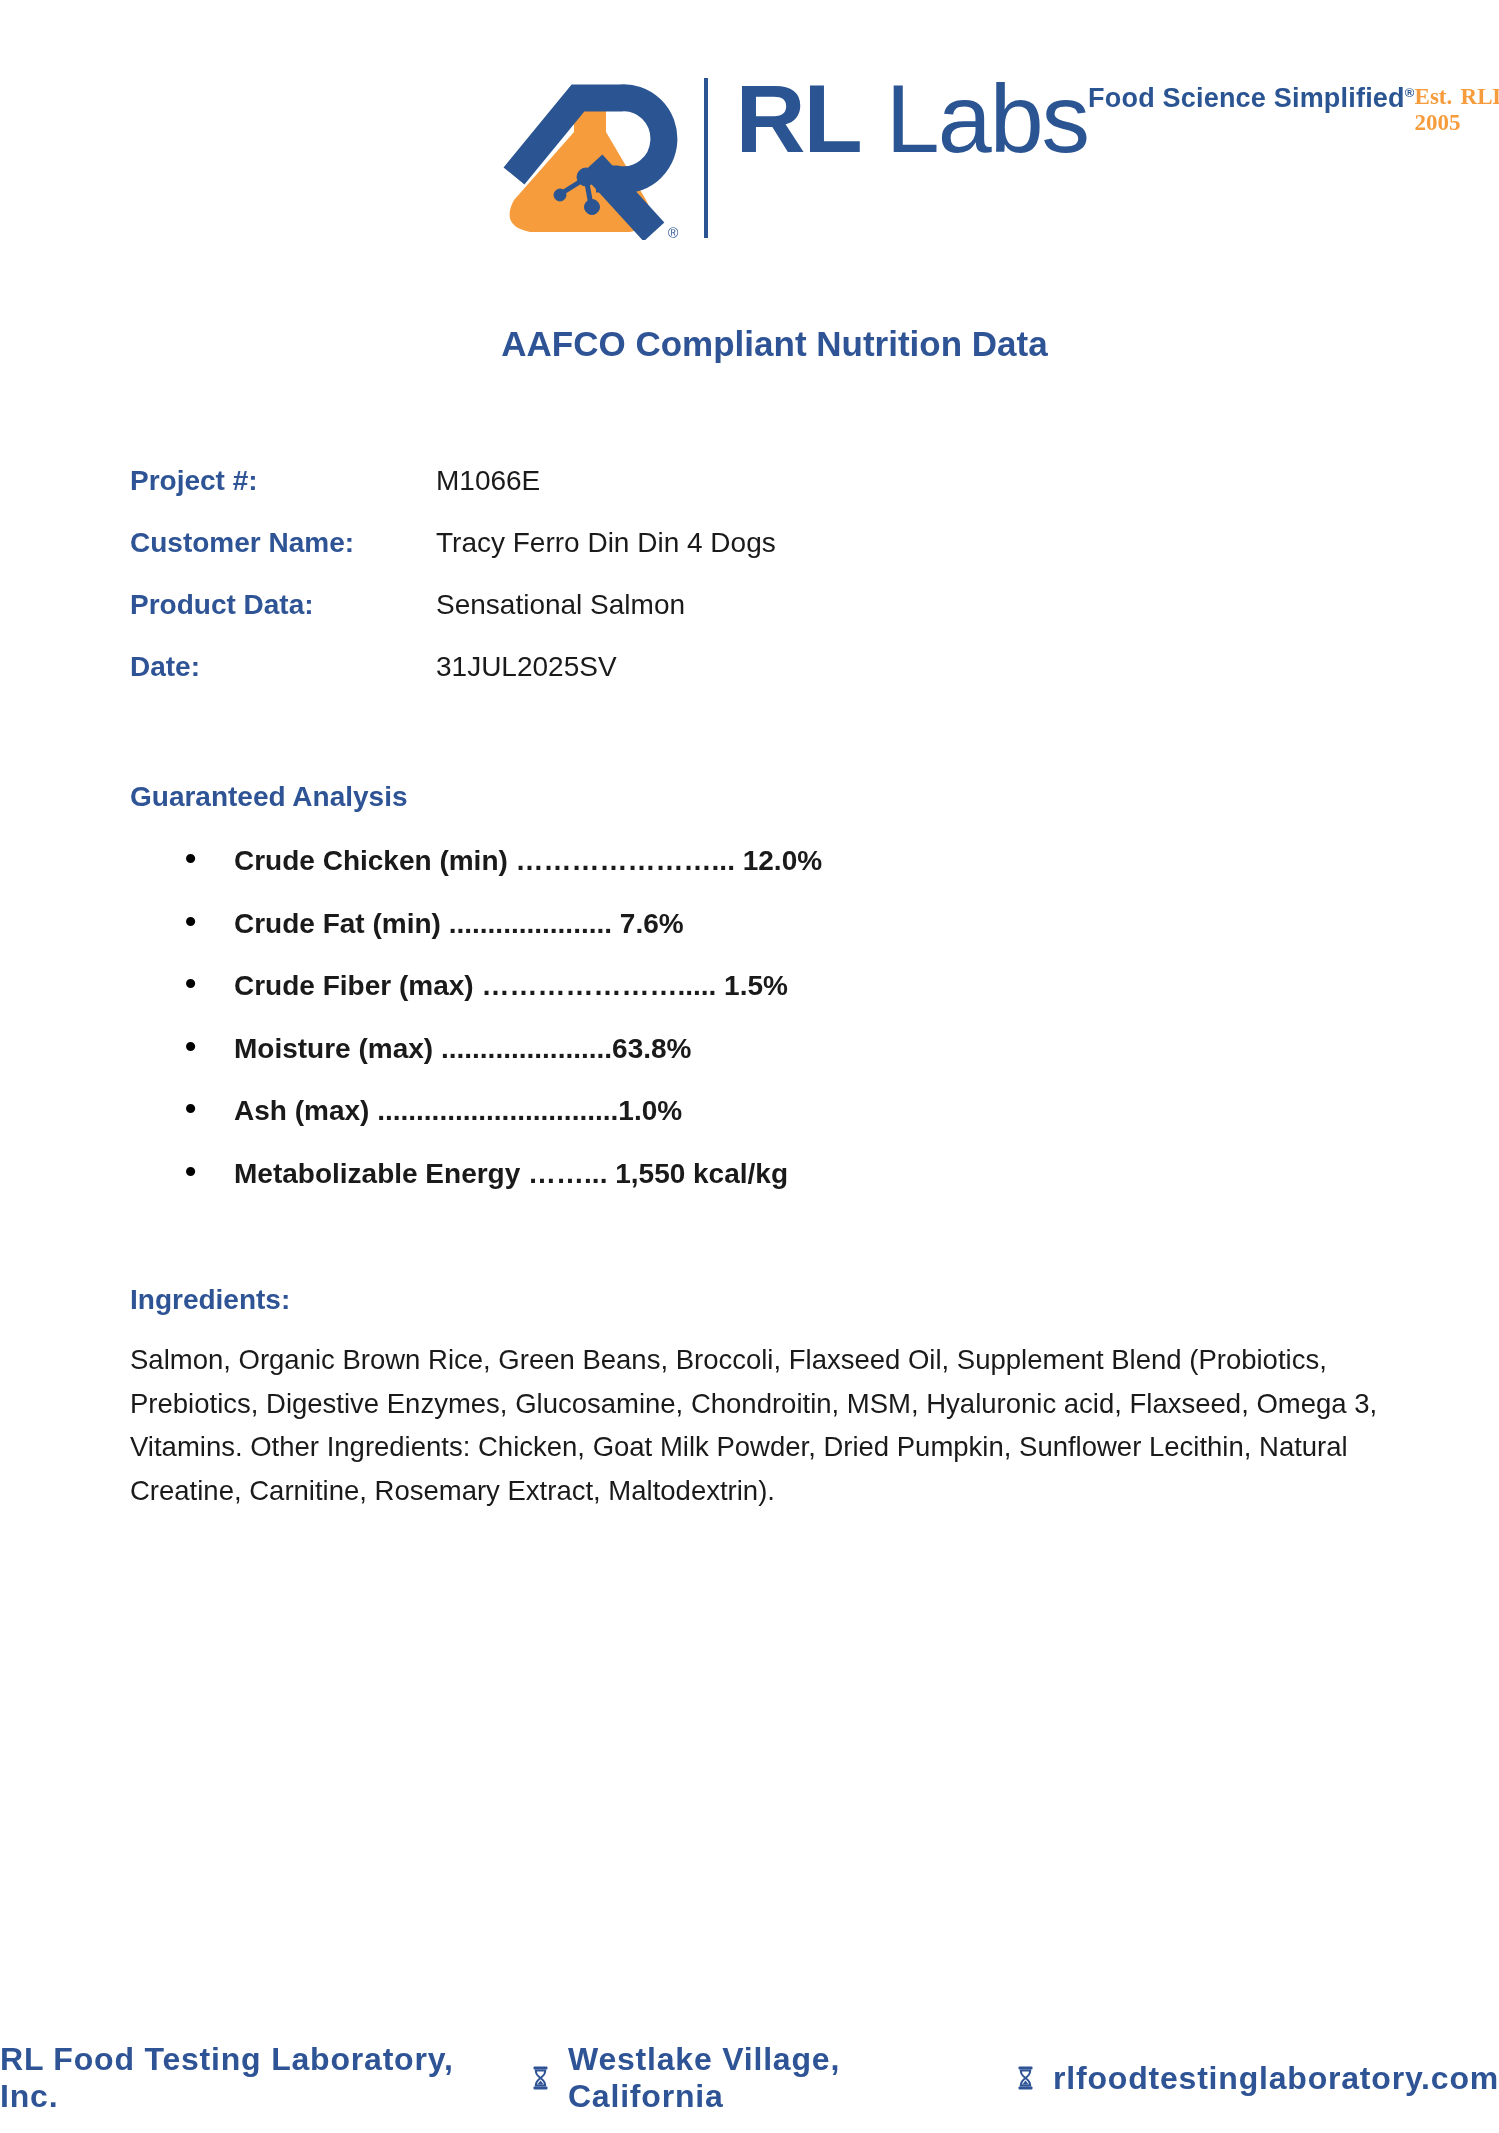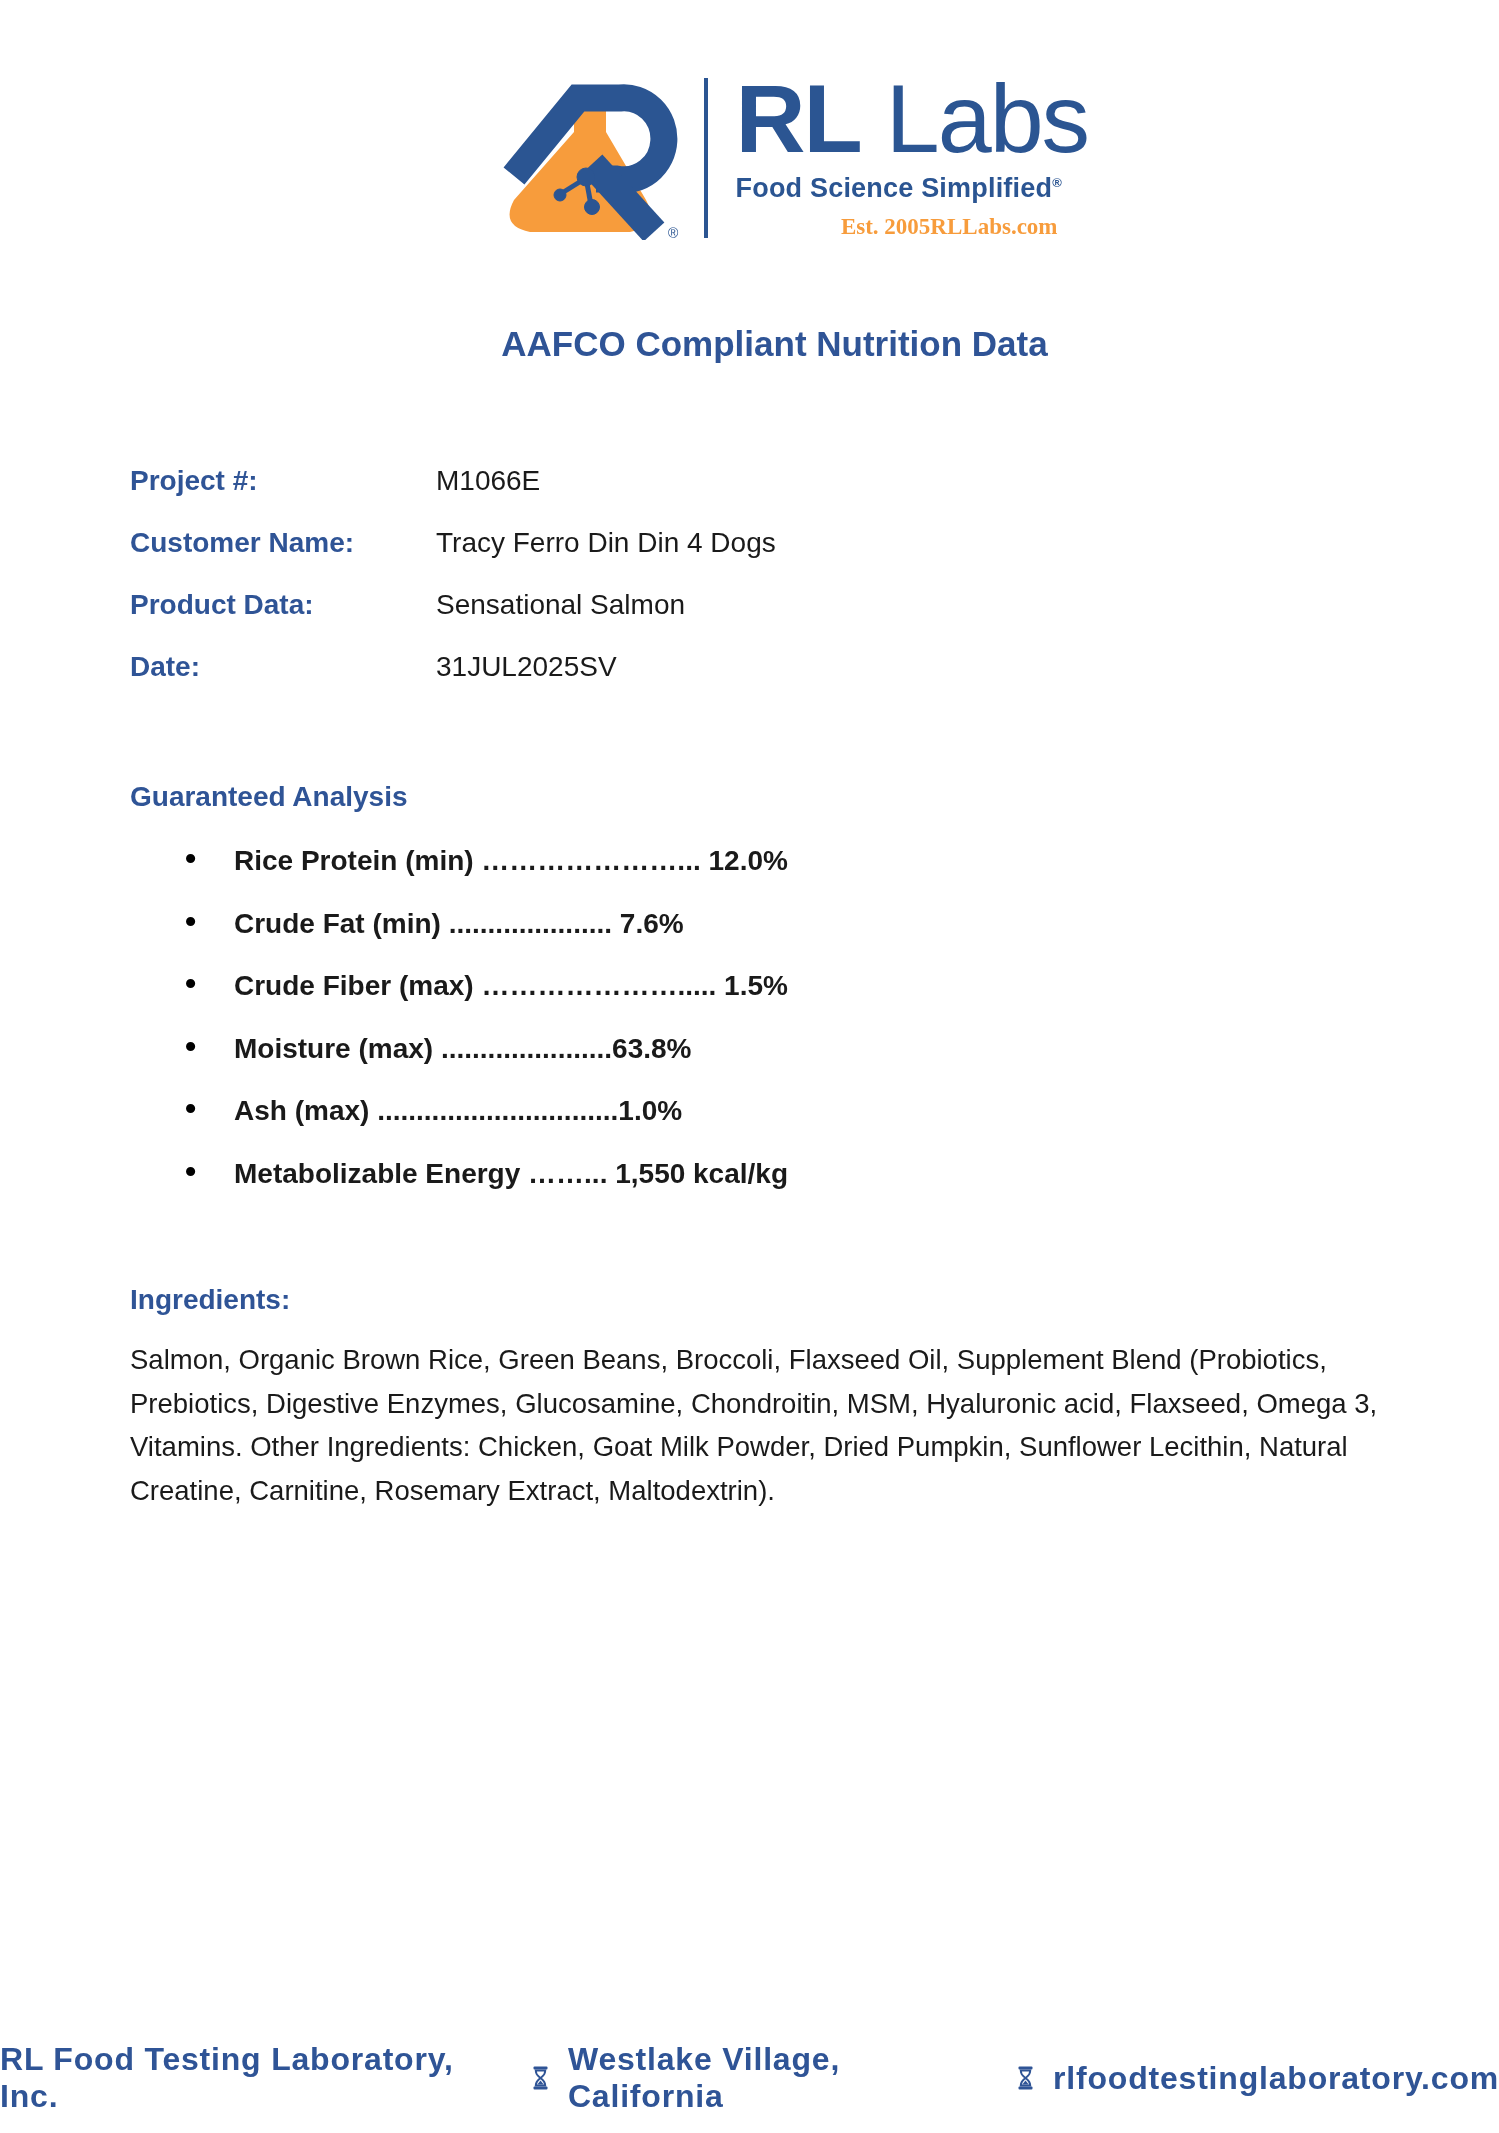--- a/index.html
+++ b/index.html
@@ -11,21 +11,21 @@
   *{margin:0;padding:0;box-sizing:border-box;}
   html,body{background:#ffffff;}
   body{font-family:"Liberation Sans", sans-serif;}
   .page{position:relative;width:1499px;height:2133px;background:#fff;overflow:hidden;}
 
   
   .logo-wrap{position:absolute;top:74px;left:0;right:0;display:flex;justify-content:center;}
   .logo{display:flex;align-items:stretch;transform:translateX(25px);}
   .logo-icon{width:196px;height:166px;flex:0 0 auto;}
   .logo-divider{width:4px;background:var(--logo-blue);margin:4px 14px 2px 16px;}
-  .logo-textcol{display:flex;flex-direction:column;justify-content:flex-start;padding-left:14px;width:336px;}
+  .logo-textcol{display:flex;flex-direction:row;justify-content:flex-start;padding-left:14px;width:336px;}
   .brand{font-size:97px;line-height:0.93;color:var(--logo-blue);letter-spacing:-2px;white-space:nowrap;}
   .brand-bold{font-weight:bold;}
   .brand-light{font-weight:normal;}
   .tagline{margin-top:9px;font-size:27px;font-weight:bold;color:var(--logo-blue);letter-spacing:.2px;white-space:nowrap;}
   .tagline .reg{font-size:13px;vertical-align:super;}
   .est-row{margin-top:10px;display:flex;justify-content:flex-end;font-size:23px;font-weight:bold;color:var(--logo-orange);font-family:Liberation Serif, serif;}
 
   
   .doc-title{position:absolute;top:324px;left:0;right:0;text-align:center;font-size:35px;font-weight:bold;color:var(--heading-blue);transform:translateX(25px);}
 
@@ -103,21 +103,21 @@
       <span class="info-value">Sensational Salmon</span>
     </div>
     <div class="info-row">
       <span class="info-label">Date:</span>
       <span class="info-value">31JUL2025SV</span>
     </div>
   </div>
 
   <h2 class="ga-heading">Guaranteed Analysis</h2>
   <ul class="ga-list">
-    <li class="ga-item"><span>Rice Protein (min)</span><span> …………………... </span><span>12.0%</span></li>
+    <li class="ga-item"><span>Crude Chicken (min)</span><span> …………………... </span><span>12.0%</span></li>
     <li class="ga-item"><span>Crude Fat (min)</span><span> ..................... </span><span>7.6%</span></li>
     <li class="ga-item"><span>Crude Fiber (max)</span><span> …………………..... </span><span>1.5%</span></li>
     <li class="ga-item"><span>Moisture (max)</span><span> ......................</span><span>63.8%</span></li>
     <li class="ga-item"><span>Ash (max)</span><span> ...............................</span><span>1.0%</span></li>
     <li class="ga-item"><span>Metabolizable Energy</span><span> ……... </span><span>1,550 kcal/kg</span></li>
   </ul>
 
   <h2 class="ing-heading">Ingredients:</h2>
   <p class="ing-text">Salmon, Organic Brown Rice, Green Beans, Broccoli, Flaxseed Oil, Supplement Blend (Probiotics, Prebiotics, Digestive Enzymes, Glucosamine, Chondroitin, MSM, Hyaluronic acid, Flaxseed, Omega 3, Vitamins. Other Ingredients: Chicken, Goat Milk Powder, Dried Pumpkin, Sunflower Lecithin, Natural Creatine, Carnitine, Rosemary Extract, Maltodextrin).</p>
 

